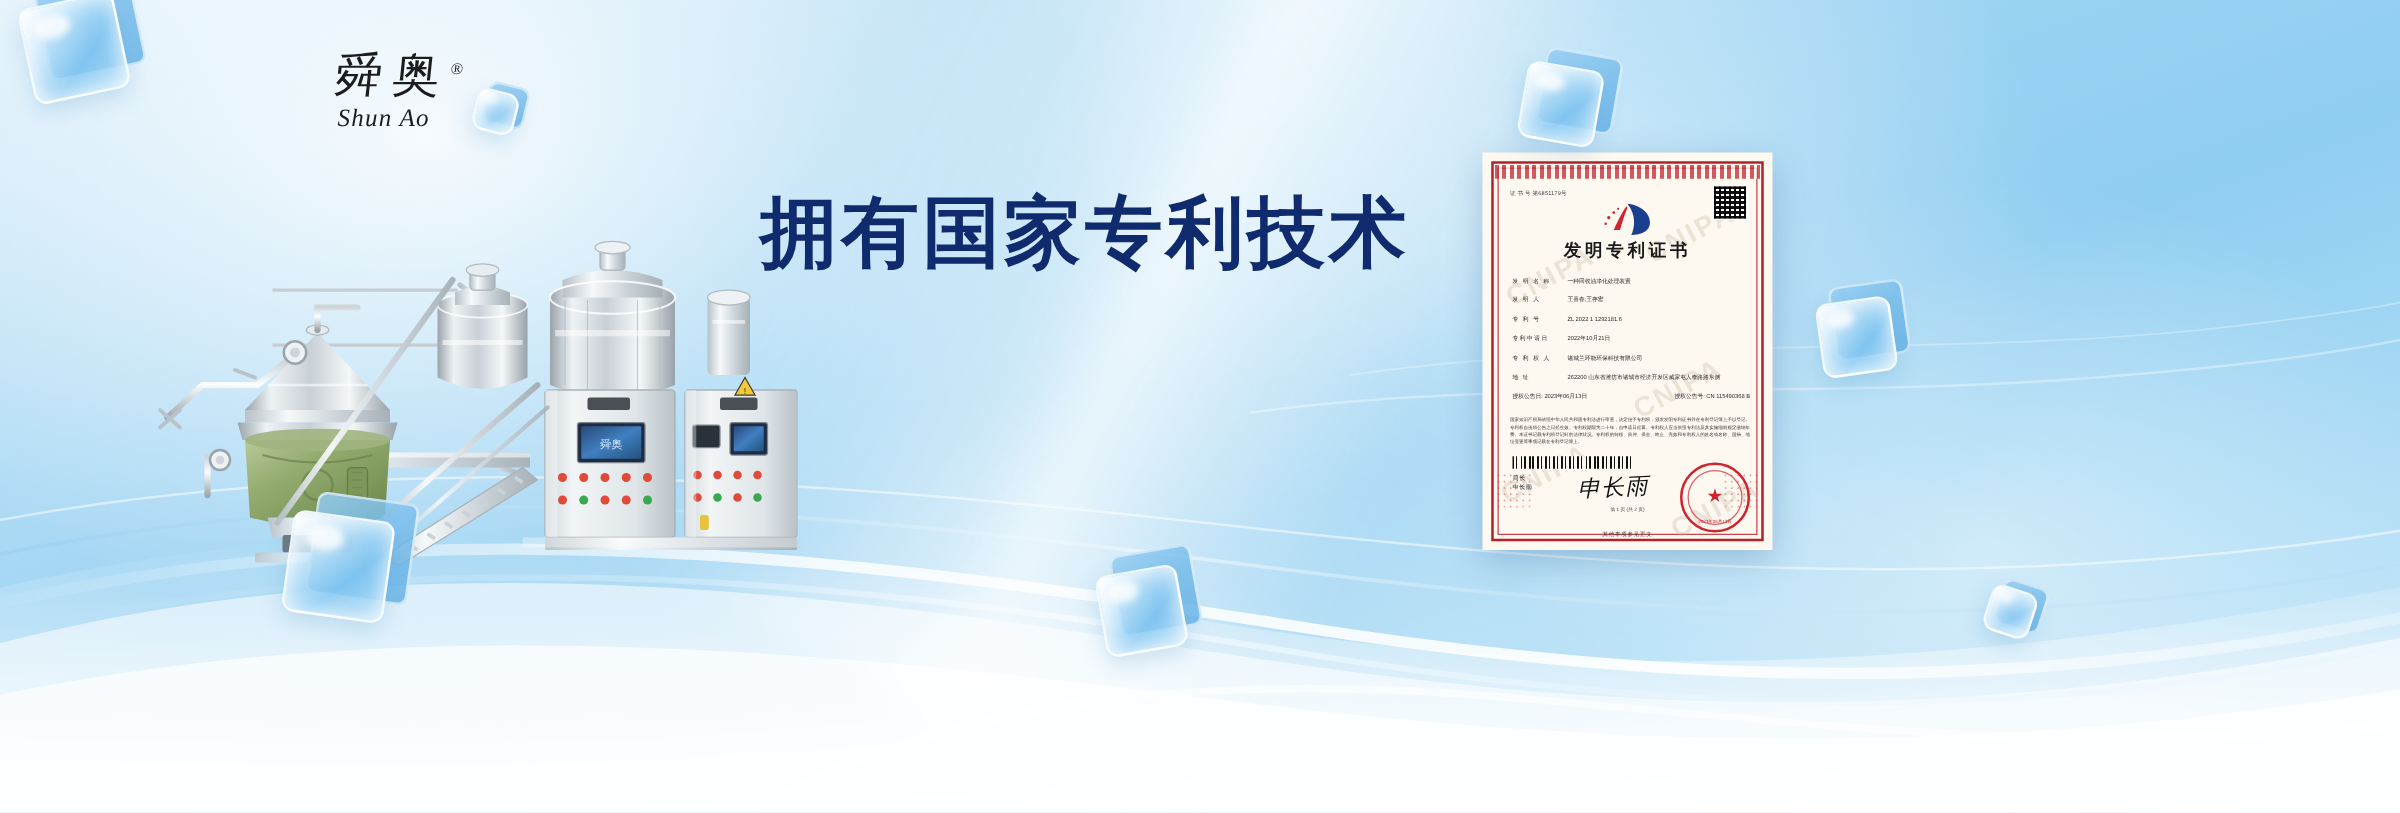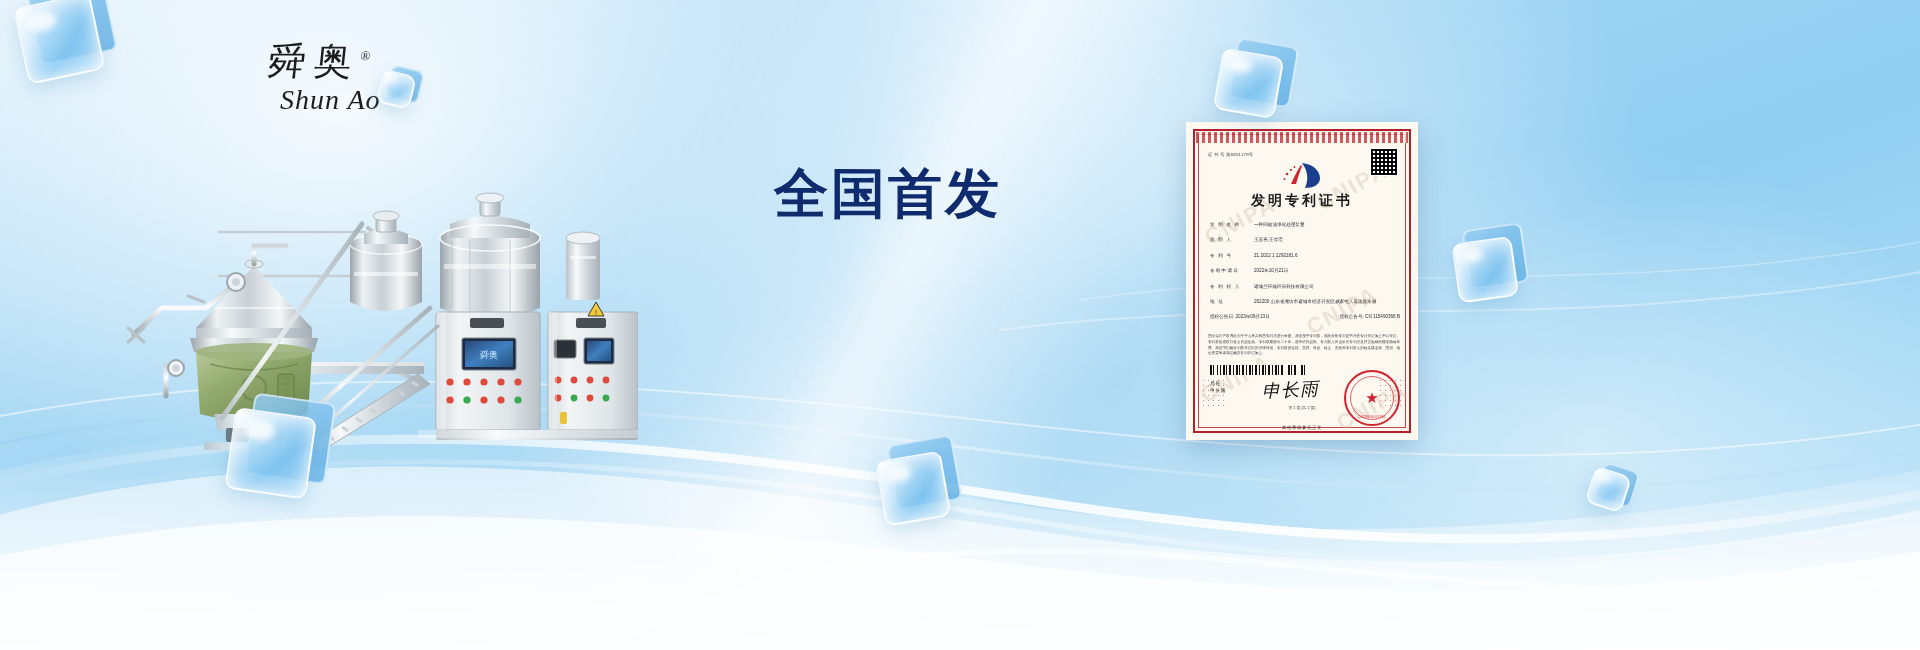--- a/index.html
+++ b/index.html
@@ -50,22 +50,22 @@
   
   #logo{position:absolute;left:268px;top:42px;width:180px;height:80px;}
   #logo .cn{
     font-family:"Liberation Serif","DejaVu Serif",serif;
     font-size:38px;letter-spacing:8px;color:#1c1c1c;font-weight:400;
     transform:skewX(-6deg);line-height:1;
   }
   #logo .reg{font-size:13px;vertical-align:super;letter-spacing:0;}
   #logo .en{
     font-family:"Liberation Serif","DejaVu Serif",serif;
-    font-style:italic;font-size:28px;color:#1c1c1c;letter-spacing:1px;
-    margin-top:4px;margin-left:12px;
+    font-style:italic;font-size:20px;color:#1c1c1c;letter-spacing:1px;
+    margin-top:4px;margin-left:2px;
   }
 
   
   #headline{position:absolute;left:608px;top:154px;width:560px;}
   #headline .h1{
     font-size:62px;font-weight:700;color:#102a6e;letter-spacing:3px;
     line-height:1.05;white-space:nowrap;
   }
   #headline .h2{
     font-size:54px;font-weight:700;color:#102a6e;letter-spacing:3px;
@@ -403,21 +403,21 @@
     <path d="M244,112 L104,306" stroke="url(#steel2)" stroke-width="5" fill="none" stroke-linecap="round" opacity=".95"></path>
 
     <g fill="url(#steel2)">
       <rect x="318" y="318" width="202" height="10" rx="2"></rect>
       <rect x="86" y="330" width="110" height="8" rx="2" opacity=".8"></rect>
     </g>
     <path d="M300,318 L520,318 L520,326 L300,326 Z" fill="#ffffff" opacity=".35"></path>
   </svg>
 
   <div id="headline">
-    <div class="h2">全国首发</div>
+    <div class="h1">拥有国家专利技术</div>
   </div>
 
 
   <div id="cert">
     <div class="inner">
       <div class="inner2"></div>
     </div>
     <div class="topband"></div>
     <div class="corner bl"></div>
     <div class="corner br"></div>

